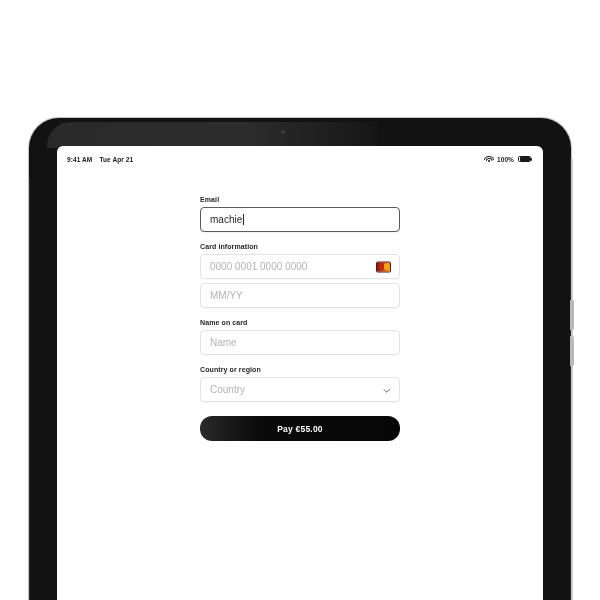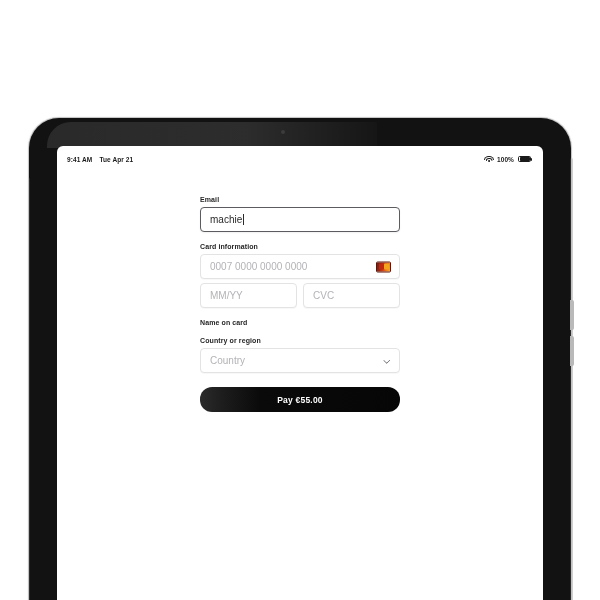--- a/index.html
+++ b/index.html
@@ -314,35 +314,35 @@
         <div class="field-label">Email</div>
         <div class="input-box focused">
           <span>machie</span>
             <span class="caret"></span>
         </div>
       </div>
 
       <div class="field-group">
         <div class="field-label">Card information</div>
         <div class="input-box">
-          <span>0007 0000 0000 0000</span>
+          <span>0000 0001 0000 0000</span>
           <span class="card-brand-icon"></span>
         </div>
         <div class="card-row">
           <div class="input-box">
             <span>MM/YY</span>
           </div>
-          <div class="input-box">
-            <span>CVC</span>
-          </div>
         </div>
       </div>
 
       <div class="field-group">
         <div class="field-label">Name on card</div>
+        <div class="input-box">
+          <span>Name</span>
+        </div>
       </div>
 
       <div class="field-group">
         <div class="field-label">Country or region</div>
         <div class="input-box select-box">
           <span>Country</span>
           <span class="chevron-down-icon"></span>
         </div>
       </div>
 

